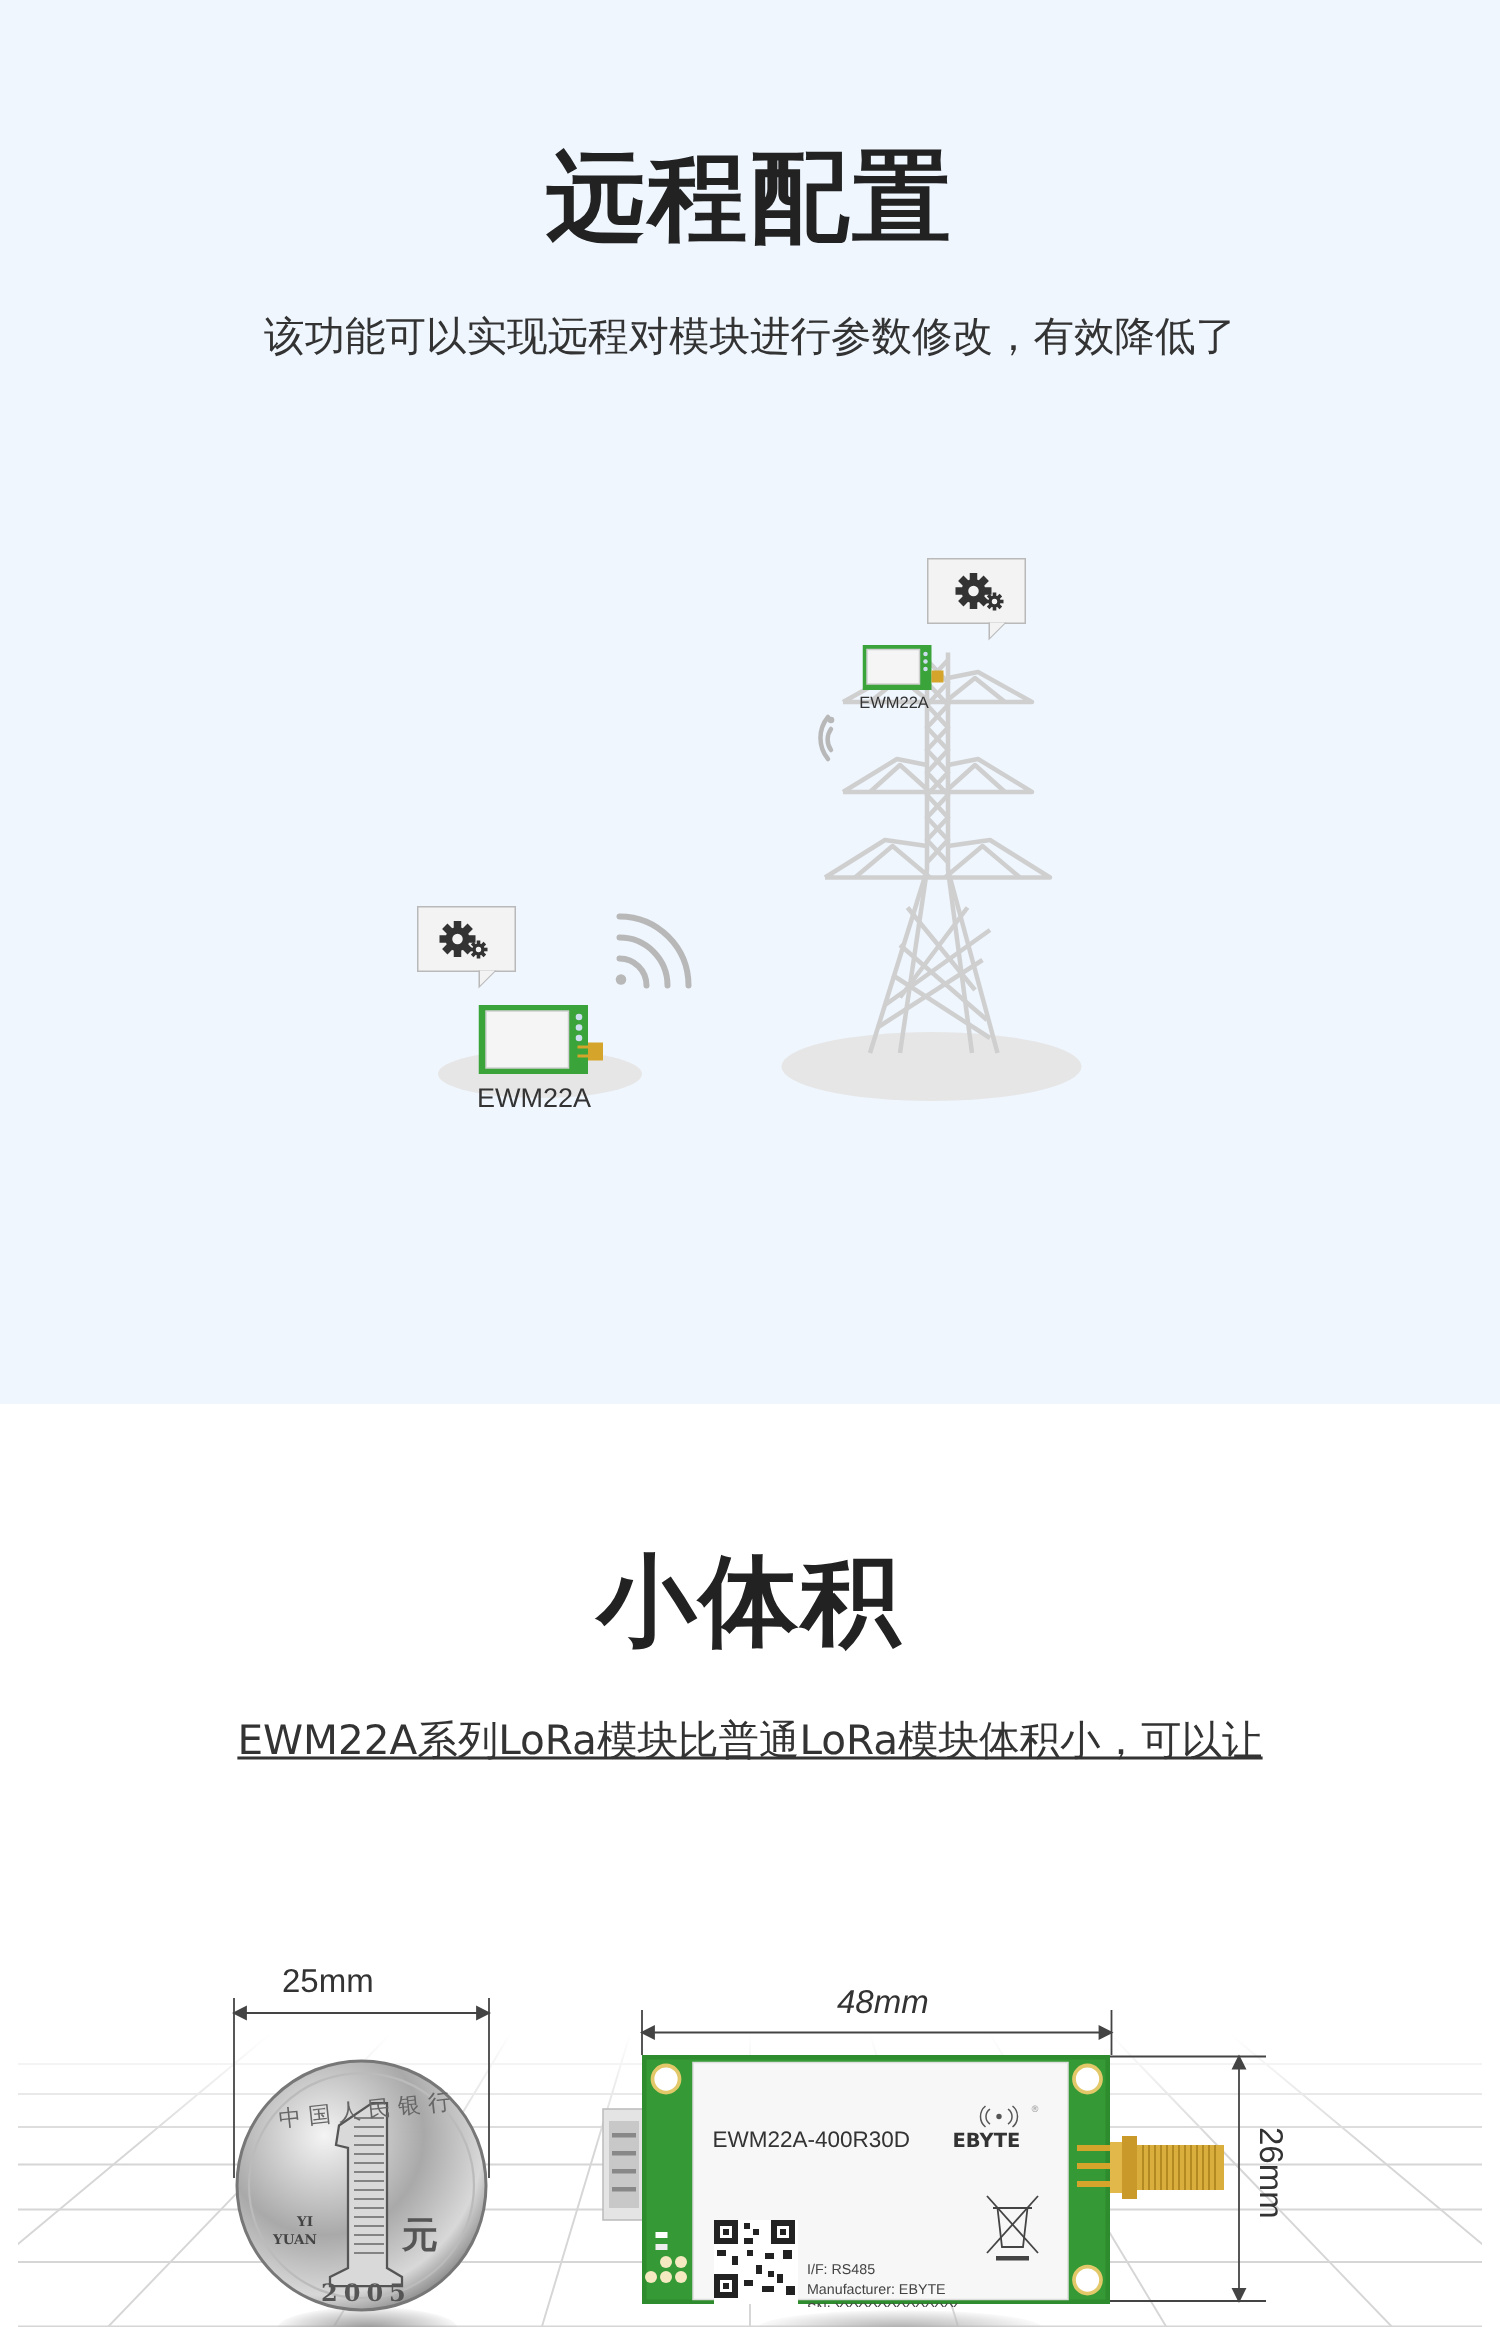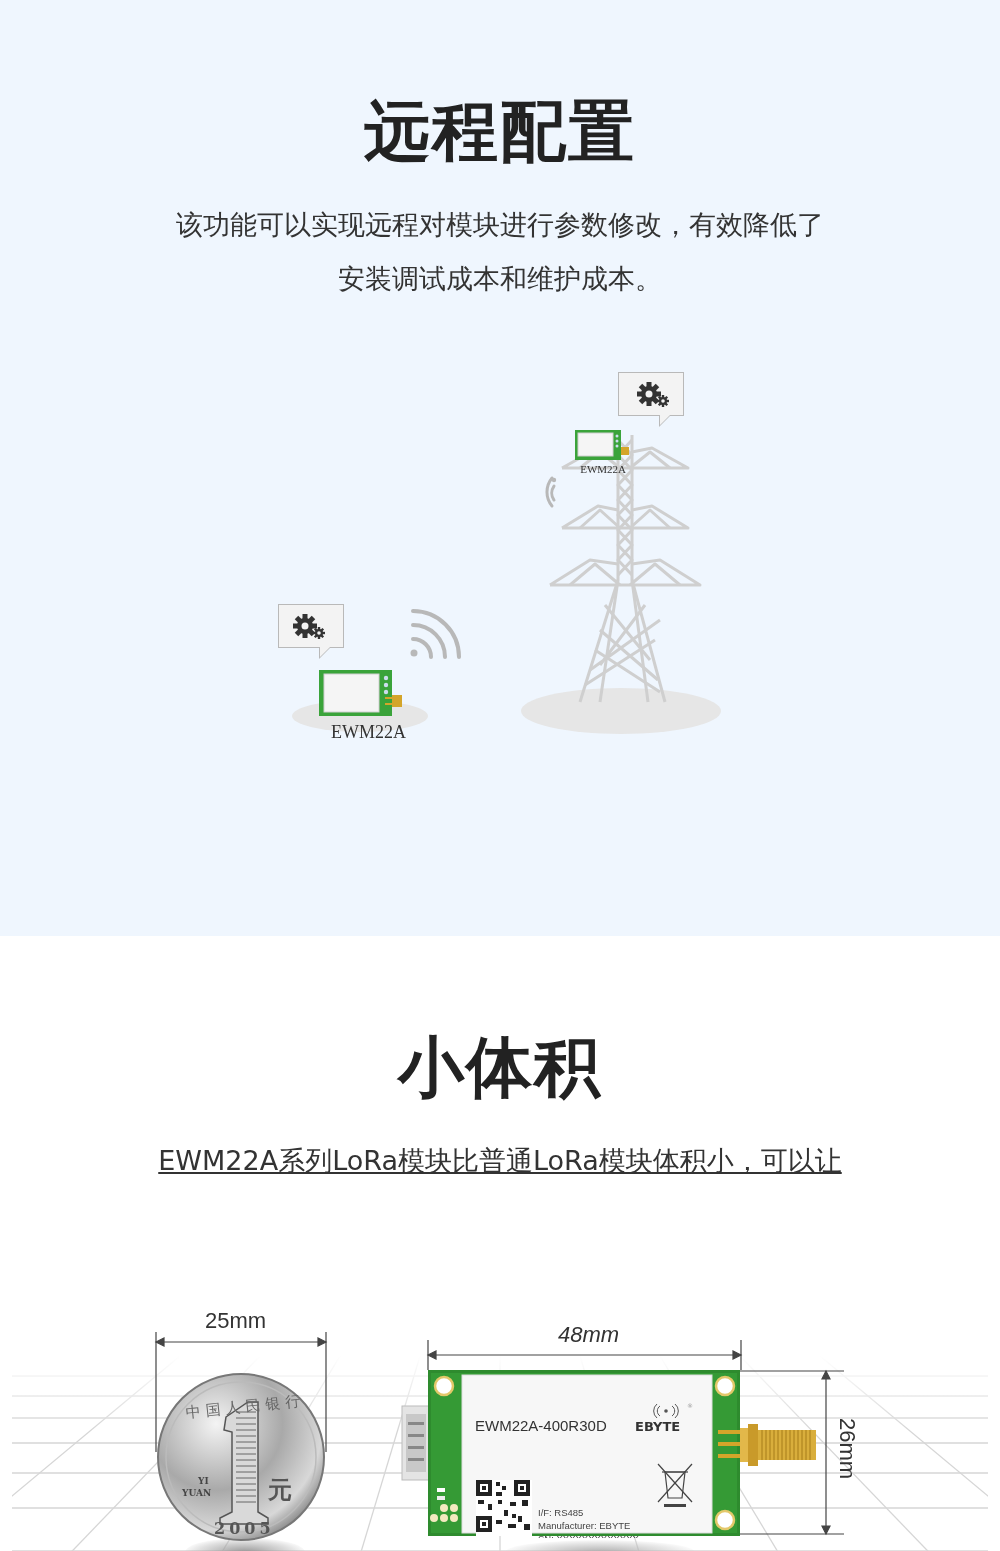--- a/index.html
+++ b/index.html
@@ -20,36 +20,35 @@
   
   .bubble { position: absolute; background: #f3f3f3; border: 1px solid #b9b9b9; }
   .bubble::after { content: ""; position: absolute; left: 40px; bottom: -12px; width: 0; height: 0;
      border-left: 0 solid transparent; border-right: 12px solid transparent; border-top: 12px solid #b9b9b9; }
   .bubble::before { content: ""; position: absolute; left: 41px; bottom: -10px; width: 0; height: 0; z-index: 2;
      border-right: 10px solid transparent; border-top: 10px solid #f3f3f3; }
   .bubble svg { position: absolute; left: 0; top: 0; }
 
   
   .module { position: absolute; }
-  .mod-label { position: absolute; text-align: right; color: #333; font-family: Liberation Serif, serif; }
+  .mod-label { position: absolute; text-align: center; color: #333; font-family: Liberation Sans, sans-serif; }
 
   .ground { position: absolute; border-radius: 50%; background: #e6e6e6; }
 
   
   .dim-label { position: absolute; font-size: 22px; color: #333; font-family: "Liberation Sans", sans-serif; }
   .grid-floor { position: absolute; left: 0; top: 420px; width: 1000px; height: 299px; }
 </style>
 </head>
 <body>
 
 <section class="sec1">
   <h1 class="title">远程配置</h1>
   <p class="desc">
     <span>该功能可以实现远程对模块进行参数修改，有效降低了</span>
-    <span>安装调试成本和维护成本。</span>
   </p>
 
   <div class="ground" style="left:521px;top:688px;width:200px;height:46px;"></div>
 
   <svg style="position:absolute;left:540px;top:430px;" width="170" height="280" viewBox="0 0 170 280">
     <g stroke="#cfcfcf" stroke-width="3" fill="none" stroke-linejoin="round">
 
       <line x1="78" y1="5" x2="78" y2="150"></line>
       <line x1="92" y1="5" x2="92" y2="150"></line>
       <path d="M78 10 L92 25 L78 40 L92 55 L78 70 L92 85 L78 100 L92 115 L78 130 L92 145"></path>
@@ -190,21 +189,21 @@
       <line x1="260" y1="0" x2="0" y2="270"></line>
       <line x1="740" y1="0" x2="1000" y2="270"></line>
       <line x1="180" y1="0" x2="0" y2="150"></line>
       <line x1="820" y1="0" x2="1000" y2="150"></line>
     </g>
     <rect x="0" y="0" width="1000" height="299" fill="url(#fadeTop)"></rect>
     <rect x="0" y="0" width="12" height="299" fill="#fff"></rect>
     <rect x="988" y="0" width="12" height="299" fill="#fff"></rect>
   </svg>
 
-  <div class="dim-label" style="left:205px;top:372px;">25mm</div>
+  <div class="dim-label" style="left:188px;top:372px;">25mm</div>
   <svg style="position:absolute;left:152px;top:396px;" width="180" height="120" viewBox="0 0 180 120">
     <g stroke="#444" stroke-width="1.2" fill="#444">
       <line x1="4" y1="0" x2="4" y2="120"></line>
       <line x1="174" y1="0" x2="174" y2="120"></line>
       <line x1="4" y1="10" x2="174" y2="10"></line>
       <path d="M4 10 L12 6 L12 14 Z"></path>
       <path d="M174 10 L166 6 L166 14 Z"></path>
     </g>
   </svg>
 

